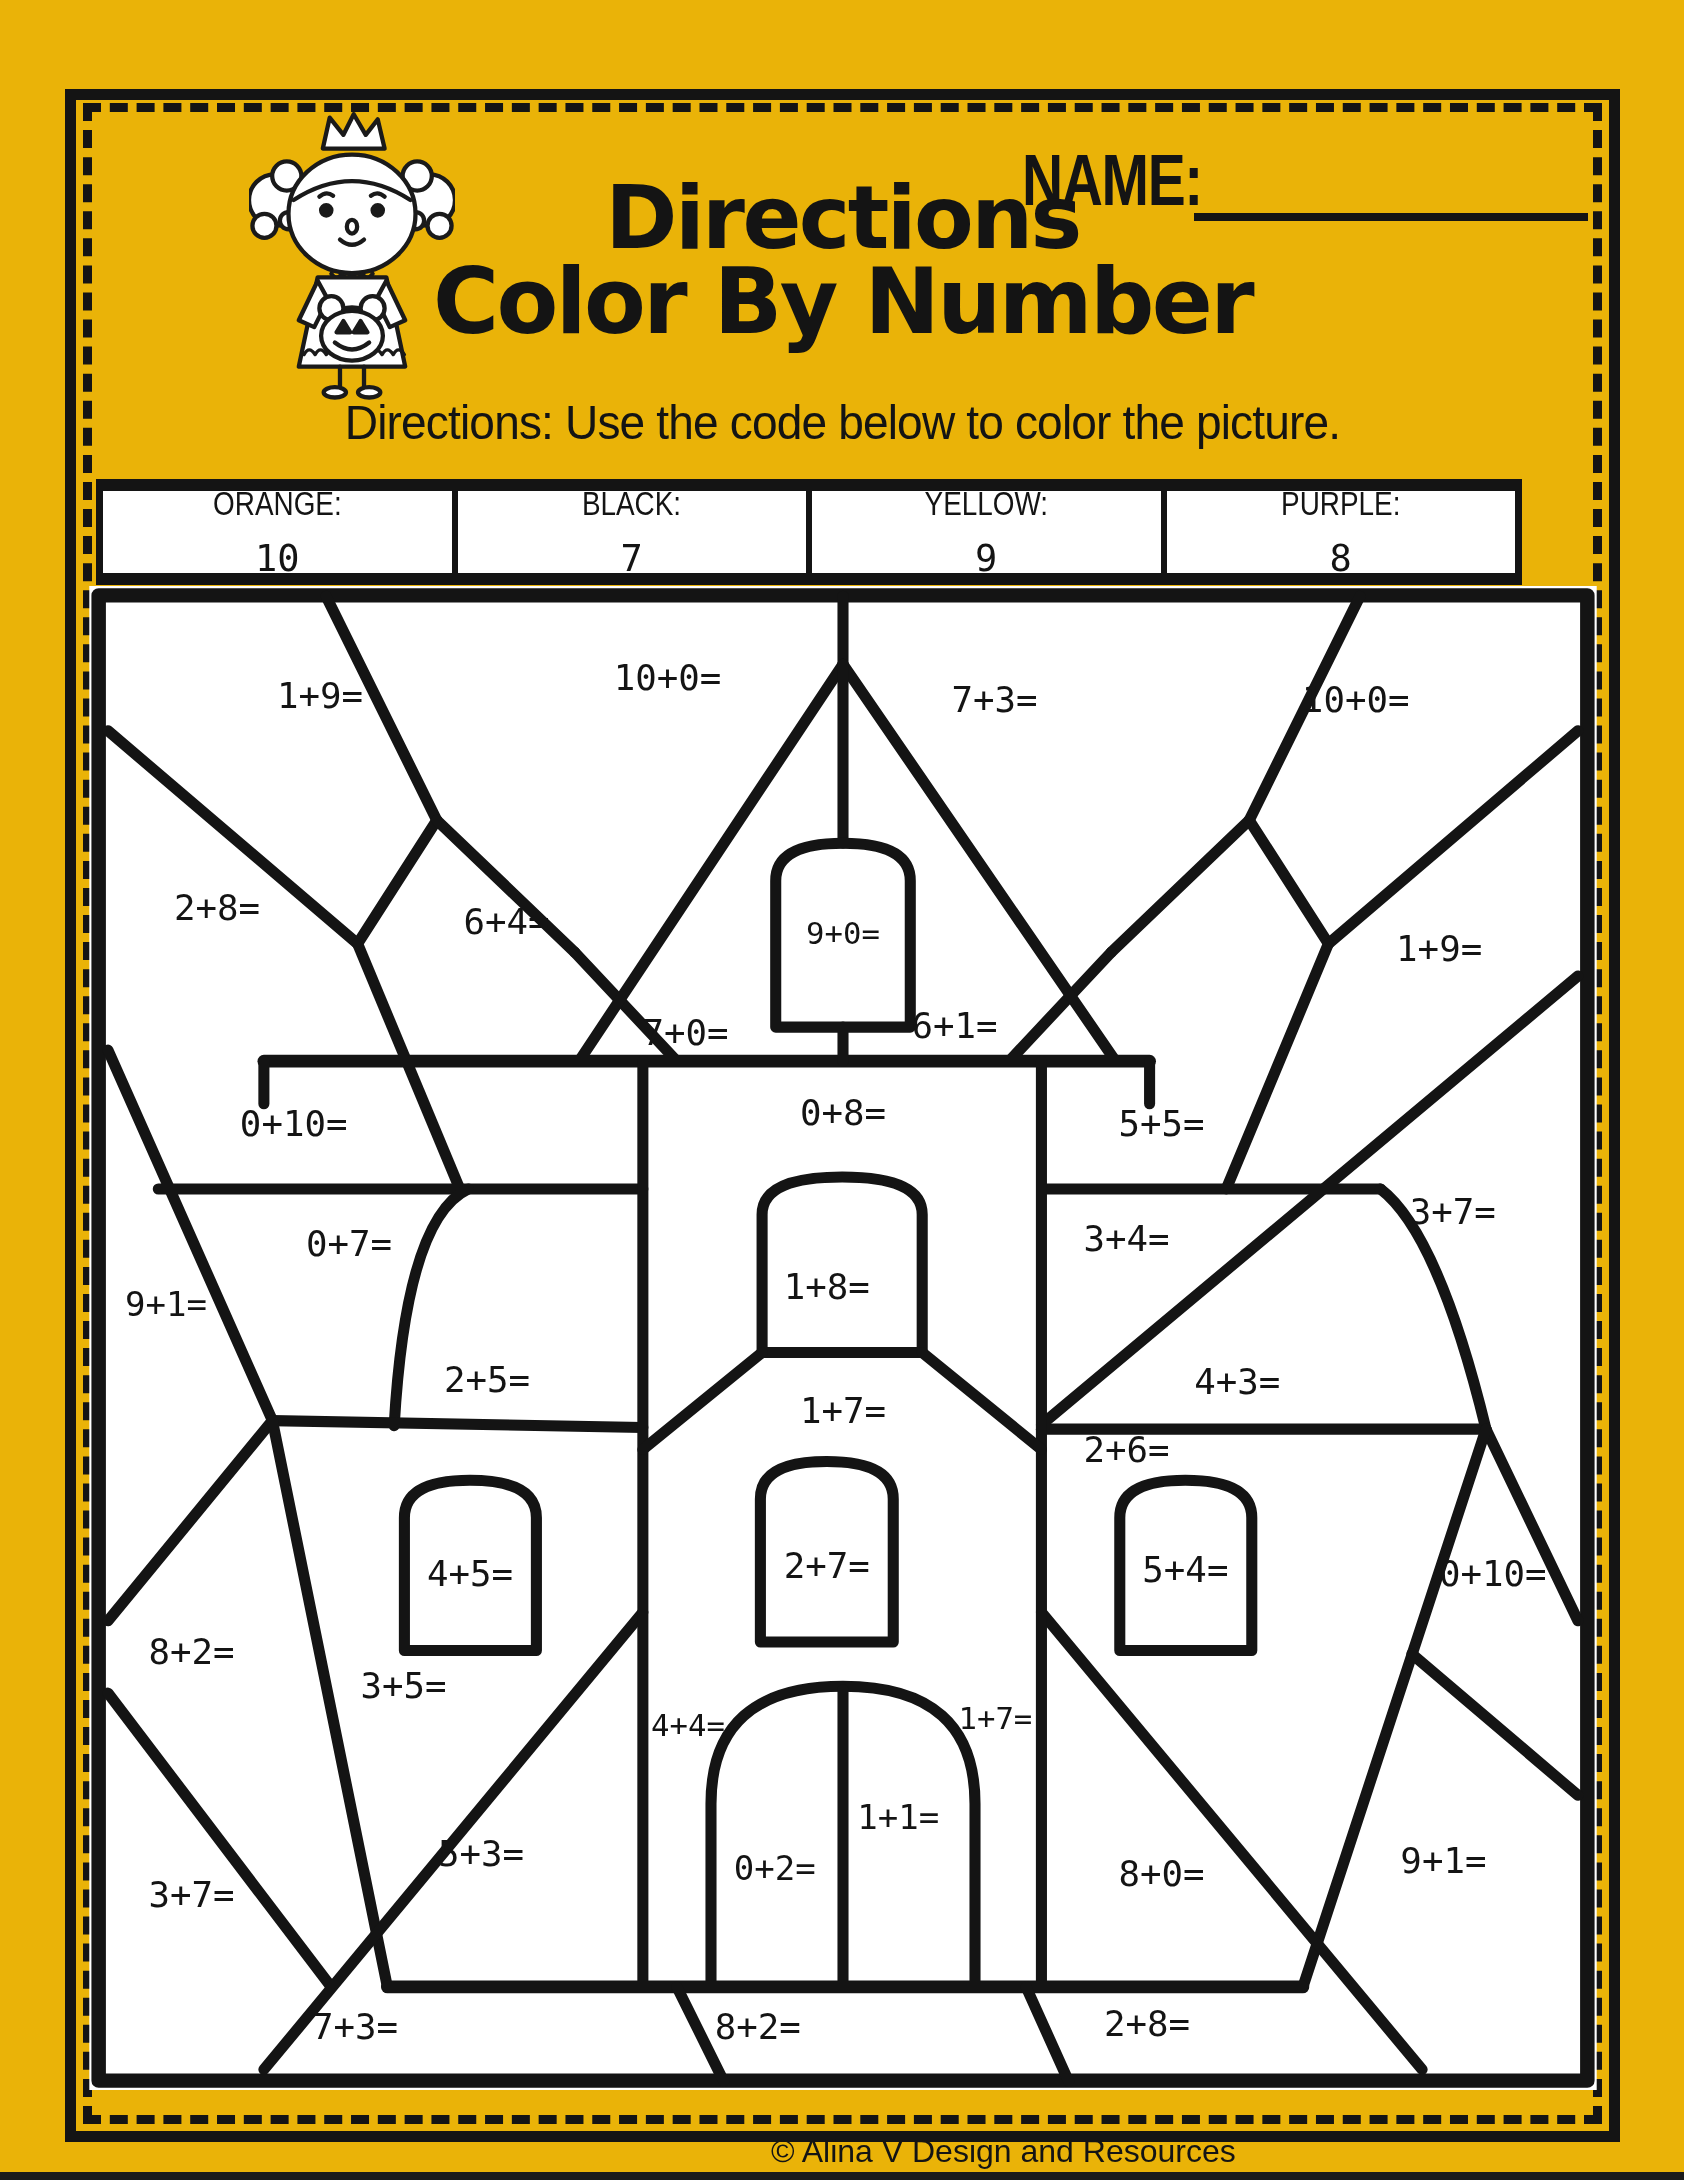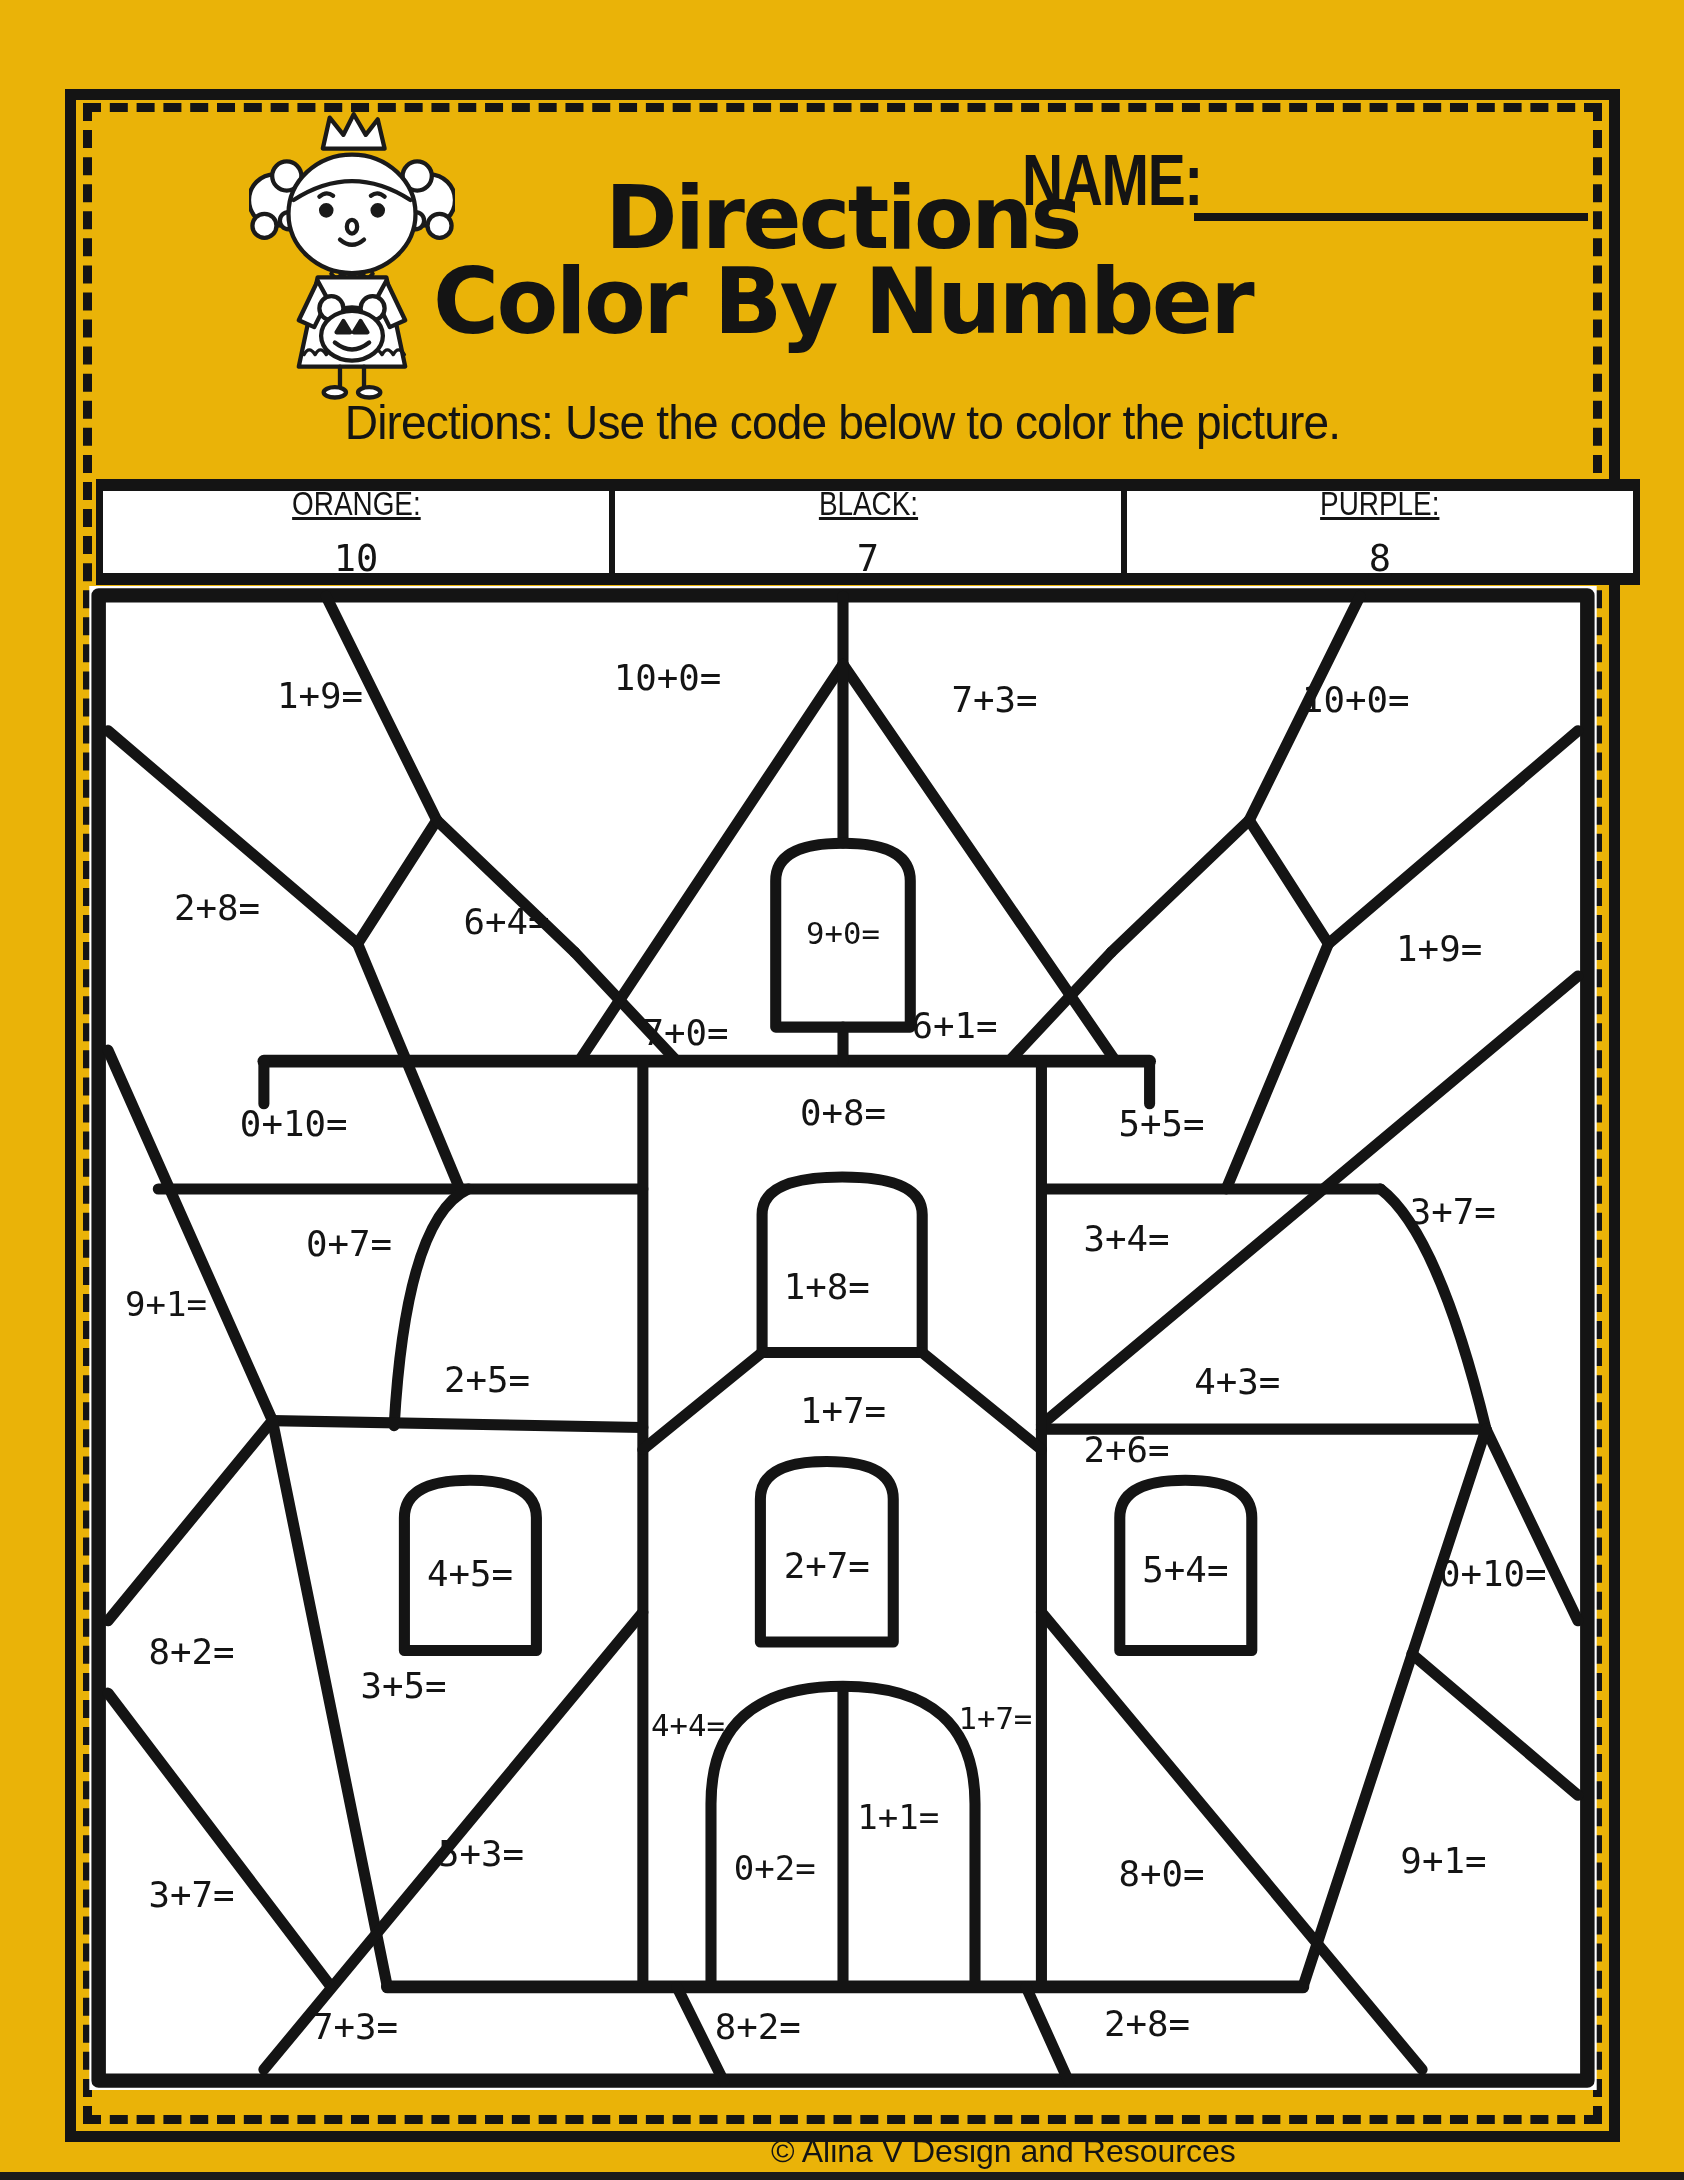--- a/index.html
+++ b/index.html
@@ -37,25 +37,24 @@
   }
   .title-1{top:167px;font-size:87px;}
   .title-2{top:249px;font-size:90px;}
   .directions{
     position:absolute;left:0;top:394px;width:100%;text-align:center;
     font-size:49px;font-weight:normal;letter-spacing:-0.9px;
     transform:scaleX(.94);transform-origin:center top;
     font-family:"Liberation Sans","DejaVu Sans",sans-serif;
   }
   .code-table{
-    position:absolute;left:96px;top:479px;width:1544px;height:106px;
+    position:absolute;left:96px;top:479px;width:1426px;height:106px;
     display:flex;box-sizing:border-box;
     border:7.7px solid #141414;border-top-width:12px;border-bottom-width:12px;
     background:#fff;
-    text-decoration:underline;
   }
   .code-cell{
     flex:1;display:flex;flex-direction:column;align-items:center;justify-content:center;
     border-left:6.8px solid #141414;
   }
   .code-cell:first-child{border-left:none;}
   .code-color{
     font-size:34px;letter-spacing:0px;
     transform:scaleX(.82);transform-origin:center;
     font-family:"Liberation Sans","DejaVu Sans",sans-serif;font-weight:normal;
@@ -127,20 +126,24 @@
   <div class="directions">Directions: Use the code below to color the picture.</div>
 
   <div class="code-table">
     <div class="code-cell">
       <div class="code-color">ORANGE:</div>
       <div class="code-value">10</div>
     </div>
     <div class="code-cell">
       <div class="code-color">BLACK:</div>
       <div class="code-value">7</div>
+    </div>
+    <div class="code-cell">
+      <div class="code-color">YELLOW:</div>
+      <div class="code-value">9</div>
     </div>
     <div class="code-cell">
       <div class="code-color">PURPLE:</div>
       <div class="code-value">8</div>
     </div>
   </div>
 
   <svg class="puzzle-svg" width="1508" height="1504" viewBox="0 0 1770 1766">
     <rect x="0" y="0" width="1770" height="1766" fill="#ffffff"></rect>
     <g stroke="#141414" stroke-width="13" fill="none" stroke-linecap="round" stroke-linejoin="round">

